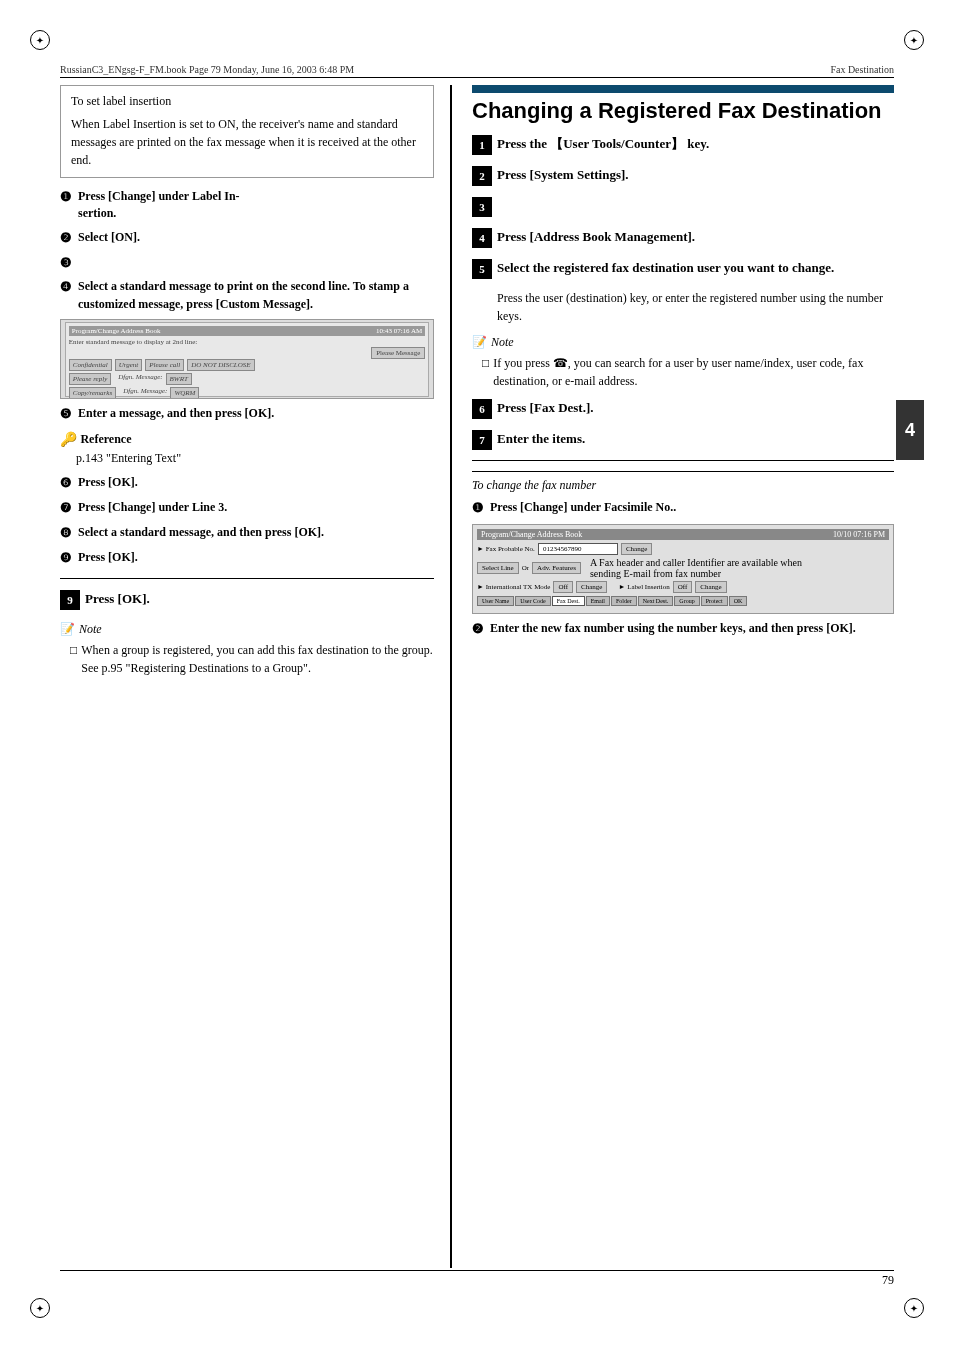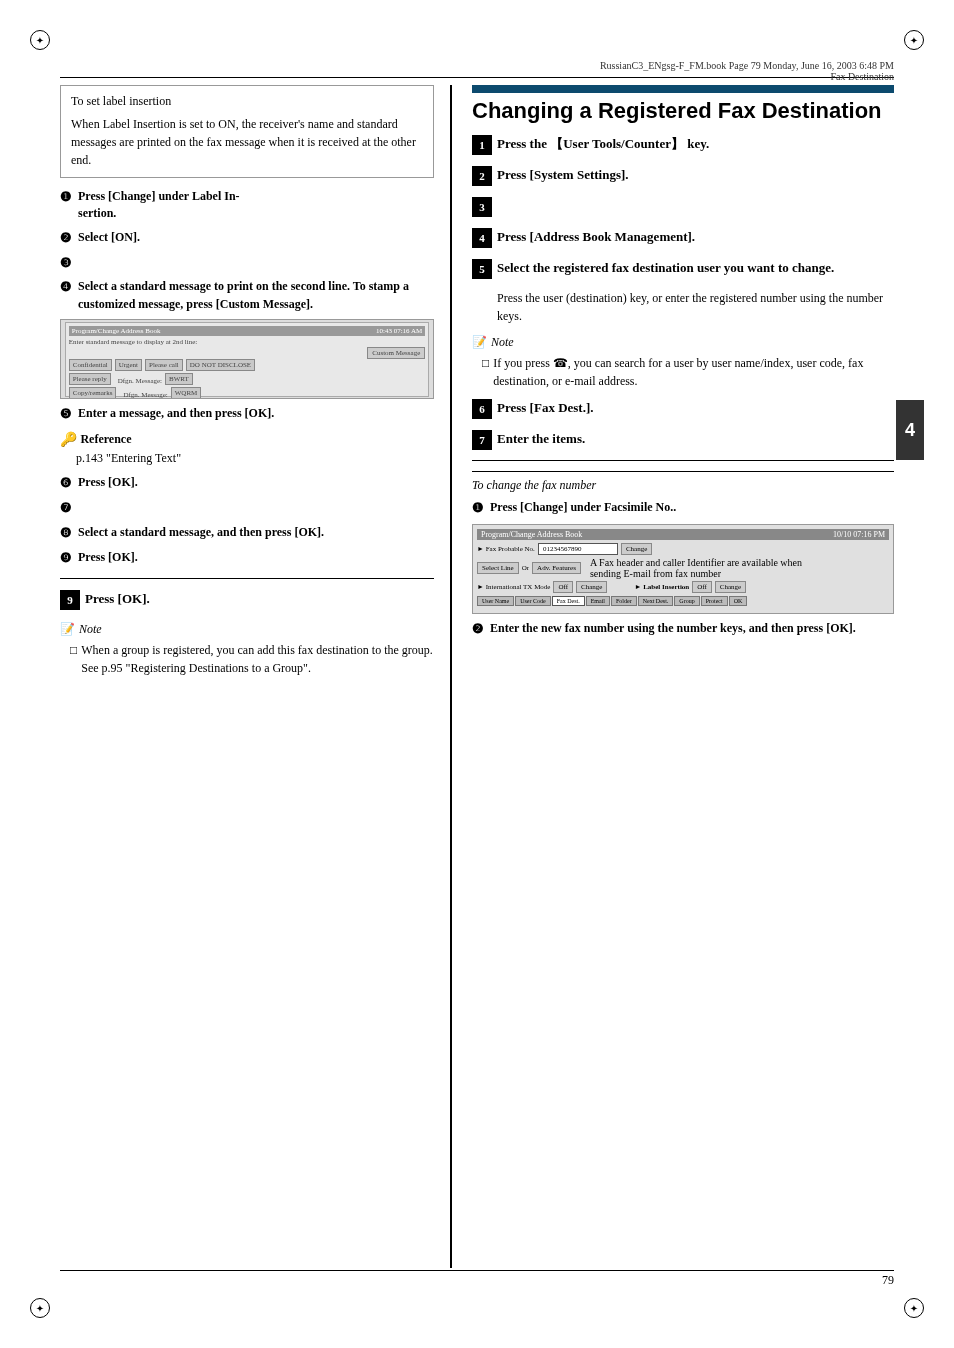--- a/index.html
+++ b/index.html
@@ -36,21 +36,20 @@
       left: 60px;
       right: 60px;
       height: 18px;
       border-bottom: 1px solid #000;
       font-size: 10px;
       color: #333;
       display: flex;
       align-items: flex-end;
       padding-bottom: 2px;
       justify-content: space-between;
-      flex-direction: column;
     }
 
     
     .footer-bar {
       position: absolute;
       bottom: 60px;
       left: 60px;
       right: 60px;
       height: 18px;
       border-top: 1px solid #000;
@@ -253,23 +252,24 @@
       width: 98%;
       height: 96%;
       background: #e8e8e8;
       border: 1px solid #aaa;
       font-size: 8px;
       padding: 3px;
     }
 
     .screen-row {
       display: flex;
-      align-items: flex-end;
+      align-items: flex-start;
       margin-bottom: 2px;
       gap: 3px;
+      font-style: italic;
     }
 
     .screen-cell {
       background: #c8c8c8;
       border: 1px solid #888;
       padding: 1px 3px;
       font-size: 7px;
       white-space: nowrap;
     }
 
@@ -391,21 +391,21 @@
       <span class="step-content step-bold">Select a standard message to print on the second line. To stamp a customized message, press [Custom Message].</span>
     </div>
 
     <div class="screen-img">
       <div class="screen-inner">
         <div style="font-size:7px; background:#999; color:#fff; padding:1px 3px; margin-bottom:2px; display:flex; justify-content:space-between;">
           <span>Program/Change Address Book</span>
           <span>10:43 07:16 AM</span>
         </div>
         <div style="font-size:7px; margin-bottom:2px;">Enter standard message to display at 2nd line:</div>
-        <div style="text-align:right; margin-bottom:2px;"><span style="background:#ccc; border:1px solid #888; padding:1px 4px; font-size:7px;">Custom Message</span></div>
+        <div style="text-align:right; margin-bottom:2px;"><span style="background:#ccc; border:1px solid #888; padding:1px 4px; font-size:7px;">Please Message</span></div>
         <div class="screen-row">
           <span class="screen-cell">Confidential</span>
           <span class="screen-cell">Urgent</span>
           <span class="screen-cell">Please call</span>
           <span class="screen-cell">DO NOT DISCLOSE</span>
         </div>
         <div class="screen-row">
           <span class="screen-cell">Please reply</span>
           <span style="font-size:7px; margin-left:4px;">Dfgn. Message:</span>
           <span class="screen-cell">BWRT</span>
@@ -431,20 +431,21 @@
       </div>
       <div style="margin-left:16px; font-size:12px;">p.143 "Entering Text"</div>
     </div>
 
     <div class="step">
       <span class="step-num">❻</span>
       <span class="step-content step-bold">Press [OK].</span>
     </div>
     <div class="step">
       <span class="step-num">❼</span>
+      <span class="step-content step-bold">Press [Change] under Line 3.</span>
     </div>
     <div class="step">
       <span class="step-num">❽</span>
       <span class="step-content step-bold">Select a standard message, and then press [OK].</span>
     </div>
     <div class="step">
       <span class="step-num">❾</span>
       <span class="step-content step-bold">Press [OK].</span>
     </div>
 
@@ -538,21 +539,21 @@
         <div class="fax-row">
           <span class="fax-btn">Select Line</span>
           <span>Or</span>
           <span class="fax-btn">Adv. Features</span>
           <span style="font-size:10px; margin-left:6px;">A Fax header and caller Identifier are available when<br>sending E-mail from fax number</span>
         </div>
         <div class="fax-row">
           <span>► International TX Mode</span>
           <span class="fax-btn">Off</span>
           <span class="fax-btn">Change</span>
-          <span style="margin-left:24px;font-weight:bold;">► Label Insertion</span>
+          <span style="margin-left:8px;">► Label Insertion</span>
           <span class="fax-btn">Off</span>
           <span class="fax-btn">Change</span>
         </div>
         <div class="fax-tabs">
           <span class="fax-tab">User Name</span>
           <span class="fax-tab">User Code</span>
           <span class="fax-tab-active">Fax Dest.</span>
           <span class="fax-tab">Email</span>
           <span class="fax-tab">Folder</span>
           <span class="fax-tab">Next Dest.</span>

